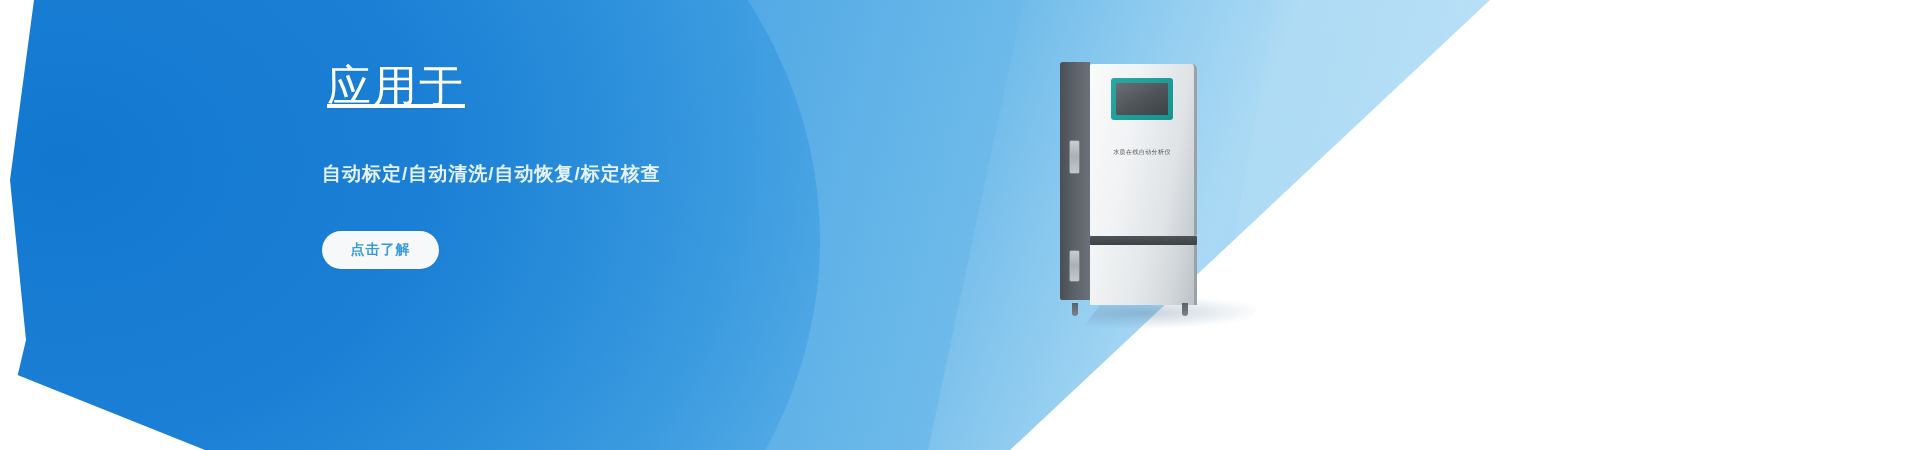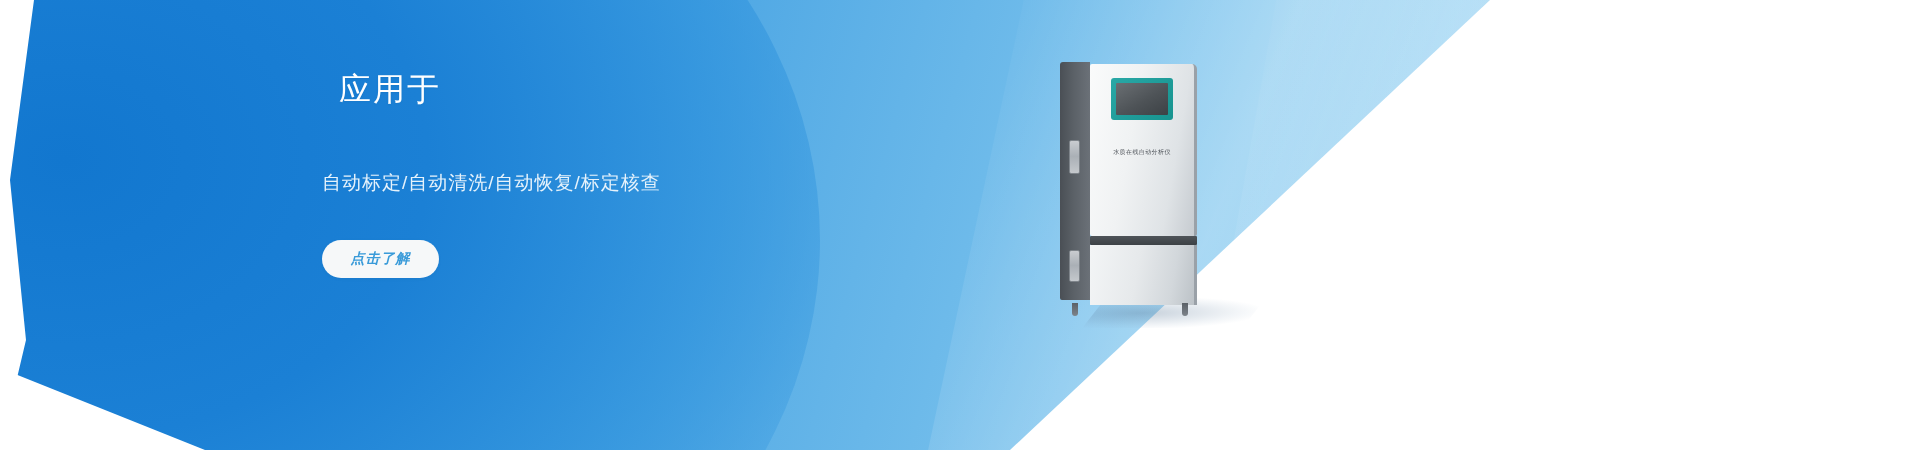--- a/index.html
+++ b/index.html
@@ -79,55 +79,55 @@
   }
 
   
   .copy{
     position:absolute;
     left:322px;top:52px;
     width:760px;
   }
   .headline{
     color:#ffffff;
-    font-size:32px;
+    font-size:44px;
     line-height:1.30;
     font-weight:400;
     letter-spacing:2px;
-    margin:17px;
+    margin:5px;
     text-shadow:0 1px 2px rgba(20,80,140,0.12);
     white-space:pre-line;
+    text-decoration:underline;
   }
   .headline .l2{display:block;}
   .subtitle{
     margin:0;
     padding-top:42px;
     color:#eef7fd;
     font-size:19px;
     letter-spacing:1px;
-    font-weight:400;
+    font-weight:700;
     opacity:0.96;
   }
   .cta{
     display:inline-flex;
     align-items:center;
     justify-content:center;
     margin-top:44px;
     width:117px;height:38px;
     border:none;
     border-radius:19px;
     background:#f6f8f9;
     color:#3a9bd9;
     font-size:14px;
     letter-spacing:1px;
     font-family:inherit;
     font-weight:700;
     cursor:pointer;
     box-shadow:0 1px 3px rgba(30,90,140,0.10);
-    font-style:italic;
   }
 
   
   .device-wrap{
     position:absolute;
     left:1060px;top:62px;
     width:150px;height:258px;
   }
   .dev-shadow{
     position:absolute;

